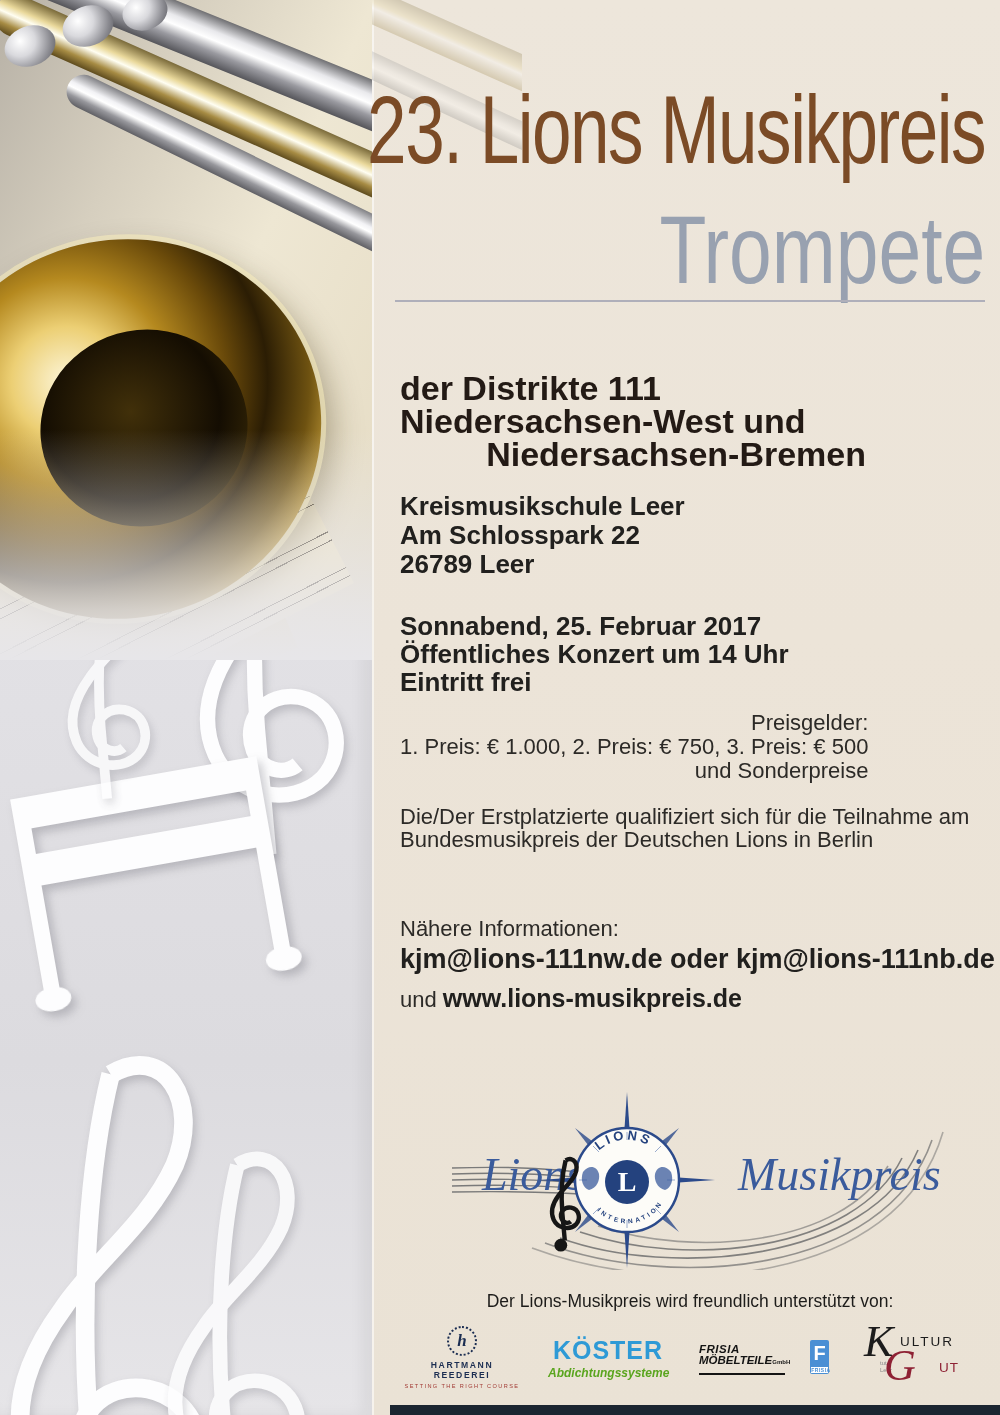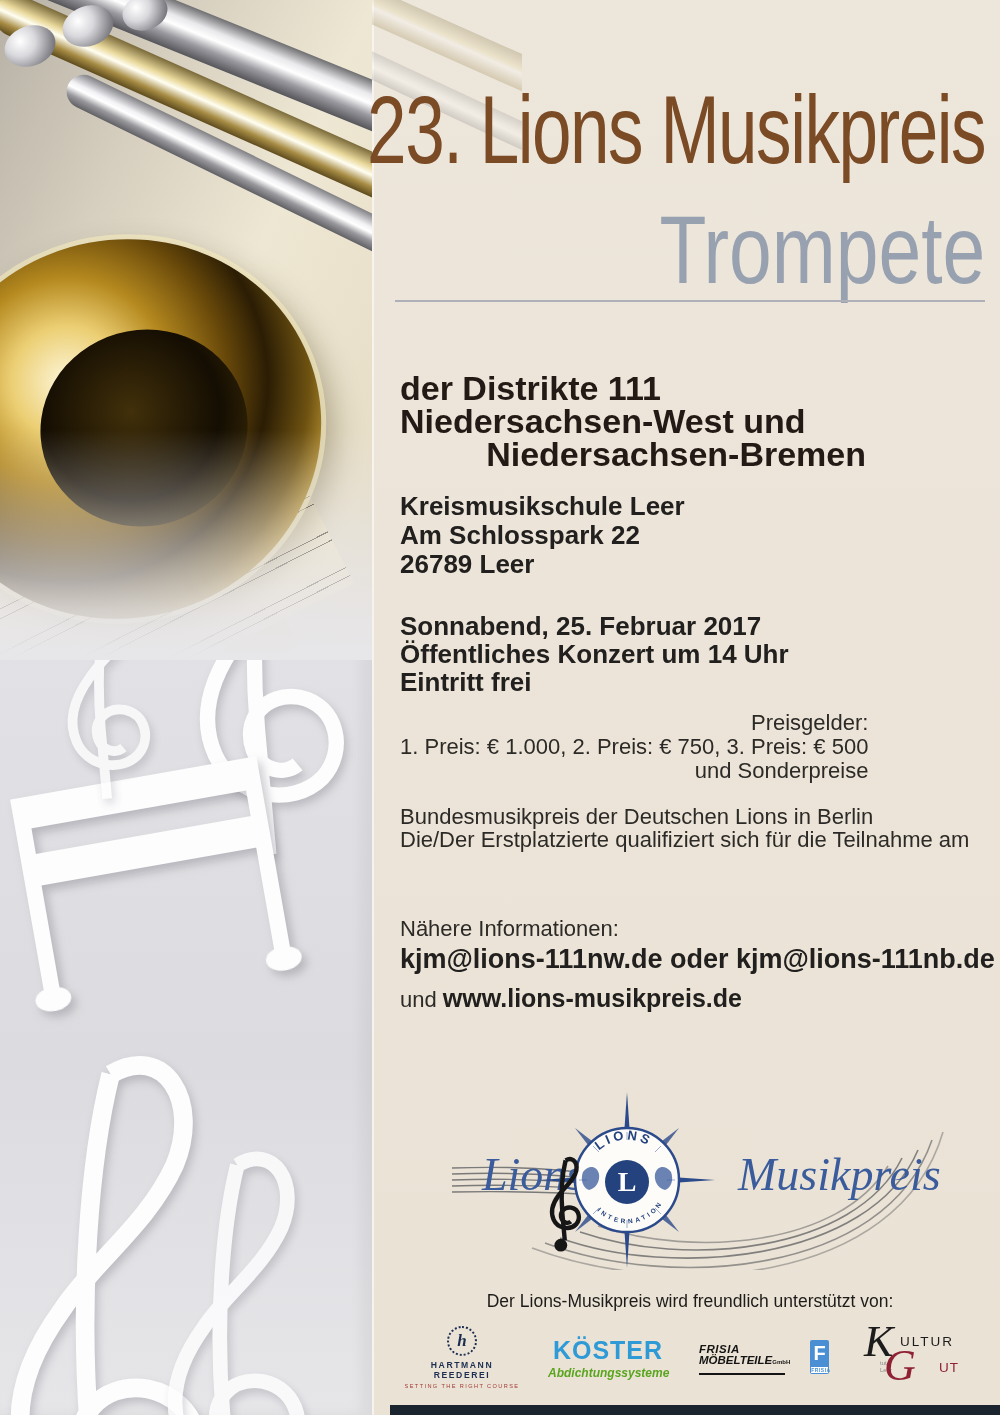--- a/index.html
+++ b/index.html
@@ -181,22 +181,22 @@
     <div>Eintritt frei</div>
   </div>
 
   <div class="prizes">
     <div>Preisgelder:</div>
     <div>1. Preis: € 1.000, 2. Preis: € 750, 3. Preis: € 500</div>
     <div>und Sonderpreise</div>
   </div>
 
   <div class="qualify">
+    <div>Die/Der Erstplatzierte qualifiziert sich für die Teilnahme am</div>
     <div>Bundesmusikpreis der Deutschen Lions in Berlin</div>
-    <div>Die/Der Erstplatzierte qualifiziert sich für die Teilnahme am</div>
   </div>
 
   <div class="info-label">Nähere Informationen:</div>
   <div class="info-mails">kjm@lions-111nw.de oder kjm@lions-111nb.de</div>
   <div class="info-web"><span>und </span><b>www.lions-musikpreis.de</b></div>
 
   <div class="logo">
     <svg viewBox="0 0 515 182">
 
       <g>

